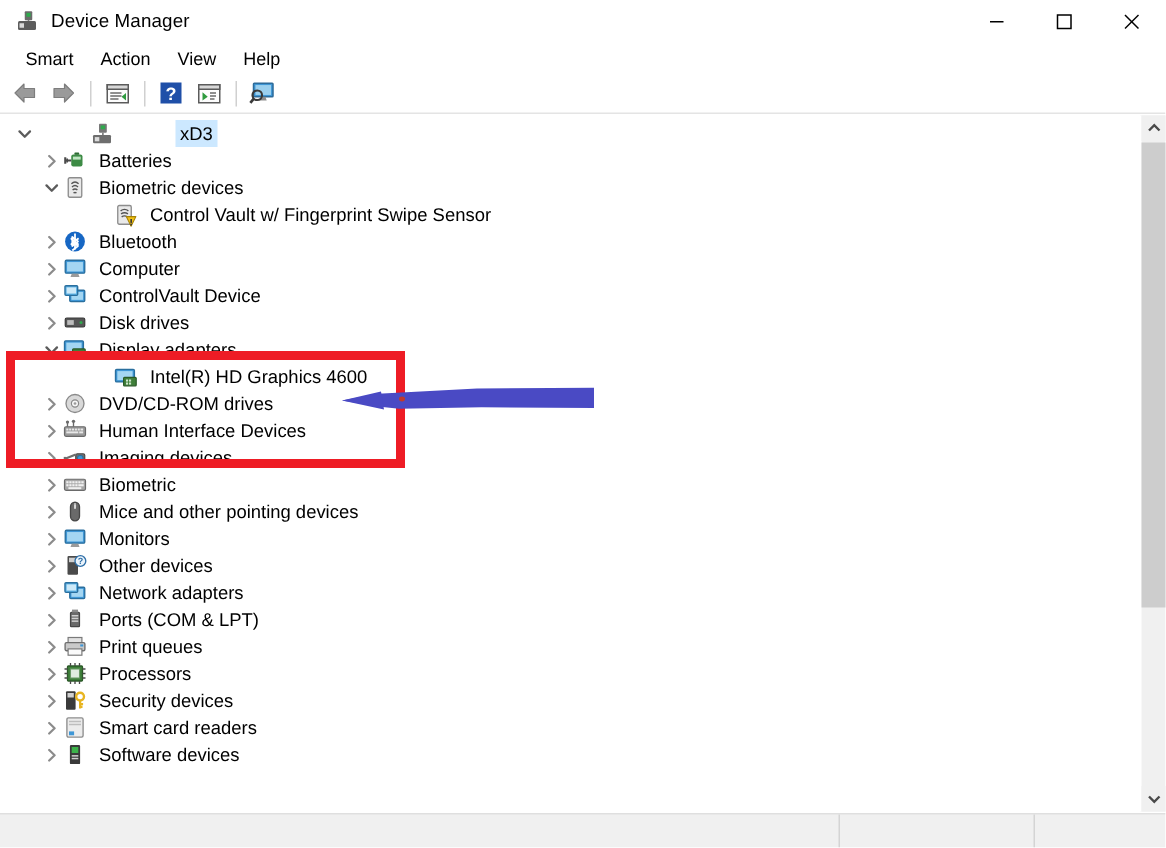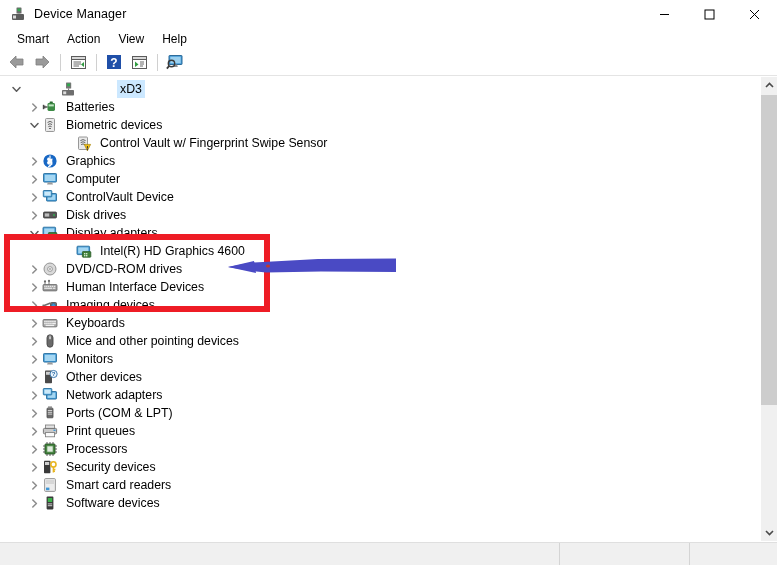--- a/index.html
+++ b/index.html
@@ -369,21 +369,21 @@
             </svg>
           </span>
           <span class="ico">
             <svg width="16" height="16" viewBox="0 0 16 16">
               <circle cx="8" cy="8" r="6.6" fill="#1767c4"></circle>
               <path d="M6.2 5 L10 8 L6.2 11 L6.2 5 Z M6.2 8 L10 11 L6.2 14" fill="none" stroke="#ffffff" stroke-width="1.2" stroke-linejoin="round"></path>
               <path d="M8 2.6 L8 13.4" stroke="#ffffff" stroke-width="1.2"></path>
               <path d="M5.2 5.8 L10.4 10.2 M5.2 10.2 L10.4 5.8" stroke="#ffffff" stroke-width="1.2"></path>
             </svg>
           </span>
-          <span class="label">Graphics</span>
+          <span class="label">Bluetooth</span>
         </div>
         <div class="row d1">
           <span class="chev">
             <svg width="9" height="9" viewBox="0 0 9 9">
               <path d="M2.8 1 L6.4 4.5 L2.8 8" fill="none" stroke="#8c8c8c" stroke-width="1.5" stroke-linecap="round" stroke-linejoin="round"></path>
             </svg>
           </span>
           <span class="ico">
             <svg width="16" height="16" viewBox="0 0 16 16">
               <rect x="1.5" y="2.5" width="13" height="8.6" rx="0.8" fill="#3f97d6" stroke="#2a6f9e" stroke-width="0.9"></rect>
@@ -529,21 +529,21 @@
               <rect x="10.2" y="5.8" width="1.5" height="1.4" fill="#f0f0f0"></rect>
               <rect x="12.2" y="5.8" width="1.6" height="1.4" fill="#f0f0f0"></rect>
               <rect x="2.2" y="7.8" width="1.5" height="1.4" fill="#f0f0f0"></rect>
               <rect x="4.2" y="7.8" width="1.5" height="1.4" fill="#f0f0f0"></rect>
               <rect x="6.2" y="7.8" width="1.5" height="1.4" fill="#f0f0f0"></rect>
               <rect x="8.2" y="7.8" width="1.5" height="1.4" fill="#f0f0f0"></rect>
               <rect x="10.2" y="7.8" width="3.6" height="1.4" fill="#f0f0f0"></rect>
               <rect x="3.6" y="9.8" width="8.6" height="1.3" fill="#f0f0f0"></rect>
             </svg>
           </span>
-          <span class="label">Keyboards</span>
+          <span class="label">Biometric</span>
         </div>
         <div class="row d1">
           <span class="chev">
             <svg width="9" height="9" viewBox="0 0 9 9">
               <path d="M2.8 1 L6.4 4.5 L2.8 8" fill="none" stroke="#8c8c8c" stroke-width="1.5" stroke-linecap="round" stroke-linejoin="round"></path>
             </svg>
           </span>
           <span class="ico">
             <svg width="16" height="16" viewBox="0 0 16 16">
               <rect x="5" y="1.8" width="6" height="12.4" rx="3" fill="#6a6a6a" stroke="#474747" stroke-width="0.9"></rect>

